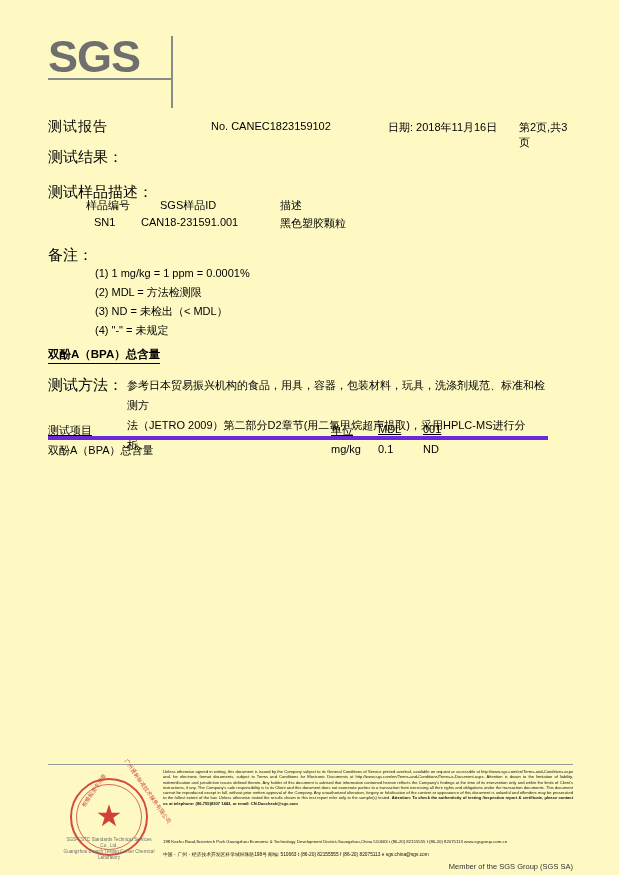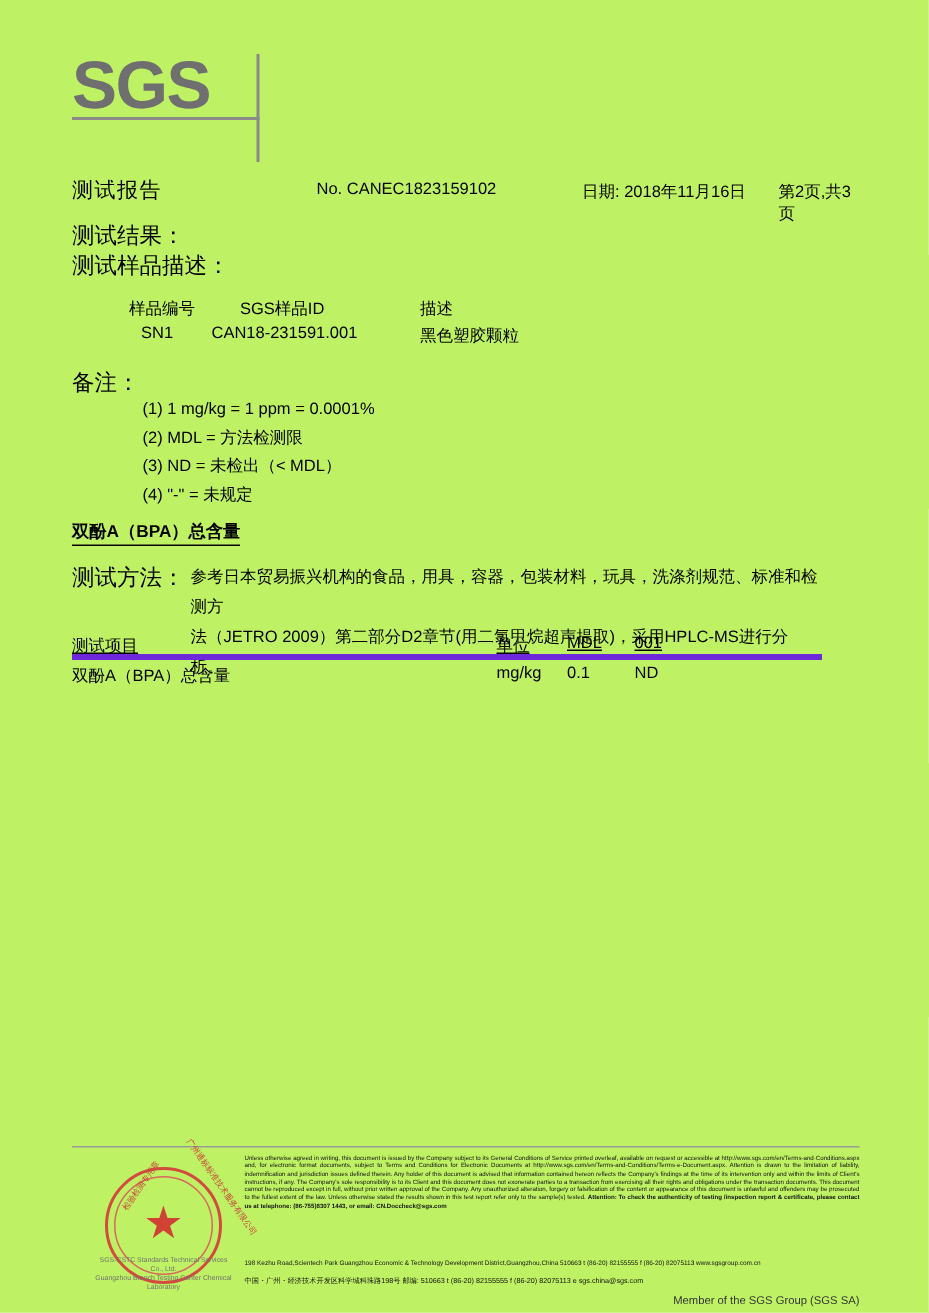--- a/index.html
+++ b/index.html
@@ -10,21 +10,21 @@
     background: #ffffff;
     font-family: "Liberation Sans", sans-serif;
     color: #000000;
     position: relative;
     overflow: hidden;
   }
   .page {
     position: absolute;
     left: 0; top: 0;
     width: 619px; height: 875px;
-    background: #bef264;
+    background: #fef9c3;
   }
 
   
   .logo-wrap {
     position: absolute;
     left: 48px;
     top: 34px;
     width: 140px;
     height: 60px;
   }
@@ -83,21 +83,21 @@
     font-size: 11px;
   }
 
   
   .lbl {
     position: absolute;
     font-size: 15px;
     white-space: nowrap;
   }
   .results-label { left: 48px; top: 148px; }
-  .sample-desc-label { left: 48px; top: 168px; }
+  .sample-desc-label { left: 48px; top: 183px; }
 
   .tbl-sample {
     position: absolute;
     left: 48px;
     top: 198px;
     width: 400px;
     font-size: 11px;
   }
   .tbl-sample .hdr, .tbl-sample .row { position: relative; height: 18px; }
   .c1 { position: absolute; left: 38px; }

